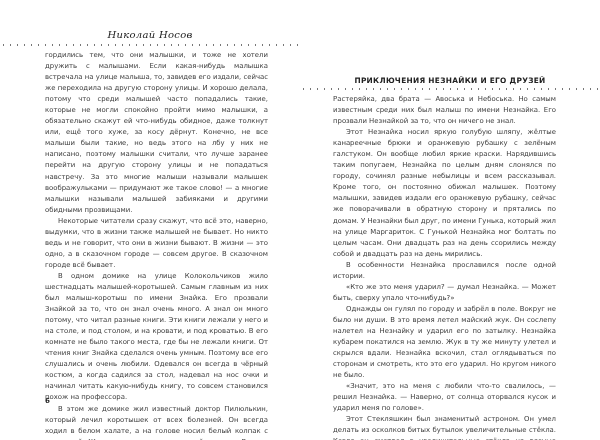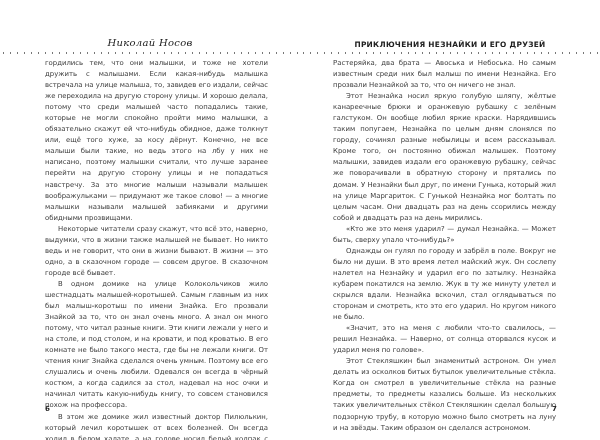--- a/index.html
+++ b/index.html
@@ -1,20 +1,20 @@
 <!DOCTYPE html>
 <html><head>
 <meta charset="utf-8">
 <style>
   html, body { margin:0; padding:0; }
   body { width:600px; height:440px; background:#ffffff; position:relative; overflow:hidden;
          font-family:"DejaVu Sans", sans-serif; color:#333; }
-  .page { position:absolute; top:12px; height:316px; width:300px; }
+  .page { position:absolute; top:4px; height:316px; width:300px; }
   .page.left { left:0; }
-  .page.right { left:300px; }
+  .page.right { left:300px;margin-top:44px; }
   .runhead { position:absolute; top:25px; left:0; width:300px; text-align:center; }
   .runhead.author { font-family:"DejaVu Serif", serif; font-style:italic; font-size:10px; color:#222; letter-spacing:0.3px; }
   .runhead.title { font-family:"DejaVu Sans", sans-serif; font-weight:bold; font-size:7.4px; color:#222; letter-spacing:0.3px; top:28px; }
   .dots { position:absolute; top:40px; height:2px; width:300px; left:0;
           background-image:radial-gradient(circle, #777 0.8px, transparent 1.1px);
           background-size:7px 2px; background-repeat:repeat-x; }
   .text { position:absolute; top:46px; font-size:6.9px; line-height:11.05px; color:#3a3a3a; text-align:justify; }
   .page.left .text { left:45px; width:223px; }
   .page.right .text { left:33px; width:223px; }
   .text p { margin:0; text-indent:0; }
@@ -37,20 +37,21 @@
   </div>
   <div class="folio">6</div>
 </div>
 
 <div class="page right">
   <div class="runhead title">ПРИКЛЮЧЕНИЯ НЕЗНАЙКИ И ЕГО ДРУЗЕЙ</div>
   <div class="dots"></div>
   <div class="text">
     <p>Растеряйка, два брата — Авоська и Небоська. Но самым известным среди них был малыш по имени Незнайка. Его прозвали Незнайкой за то, что он ничего не знал.</p>
     <p class="ind">Этот Незнайка носил яркую голубую шляпу, жёлтые канареечные брюки и оранжевую рубашку с зелёным галстуком. Он вообще любил яркие краски. Нарядившись таким попугаем, Незнайка по целым дням слонялся по городу, сочинял разные небылицы и всем рассказывал. Кроме того, он постоянно обижал малышек. Поэтому малышки, завидев издали его оранжевую рубашку, сейчас же поворачивали в обратную сторону и прятались по домам. У Незнайки был друг, по имени Гунька, который жил на улице Маргариток. С Гунькой Незнайка мог болтать по целым часам. Они двадцать раз на день ссорились между собой и двадцать раз на день мирились.</p>
+    <p class="ind">В особенности Незнайка прославился после одной истории.</p>
     <p class="ind">«Кто же это меня ударил? — думал Незнайка. — Может быть, сверху упало что-нибудь?»</p>
     <p class="ind">Однажды он гулял по городу и забрёл в поле. Вокруг не было ни души. В это время летел майский жук. Он сослепу налетел на Незнайку и ударил его по затылку. Незнайка кубарем покатился на землю. Жук в ту же минуту улетел и скрылся вдали. Незнайка вскочил, стал оглядываться по сторонам и смотреть, кто это его ударил. Но кругом никого не было.</p>
     <p class="ind">«Значит, это на меня с любили что-то свалилось, — решил Незнайка. — Наверно, от солнца оторвался кусок и ударил меня по голове».</p>
     <p class="ind">Этот Стекляшкин был знаменитый астроном. Он умел делать из осколков битых бутылок увеличительные стёкла. Когда он смотрел в увеличительные стёкла на разные предметы, то предметы казались больше. Из нескольких таких увеличительных стёкол Стекляшкин сделал большую подзорную трубу, в которую можно было смотреть на луну и на звёзды. Таким образом он сделался астрономом.</p>
 
   </div>
   <div class="folio">7</div>
 </div>
 
 </body></html>

